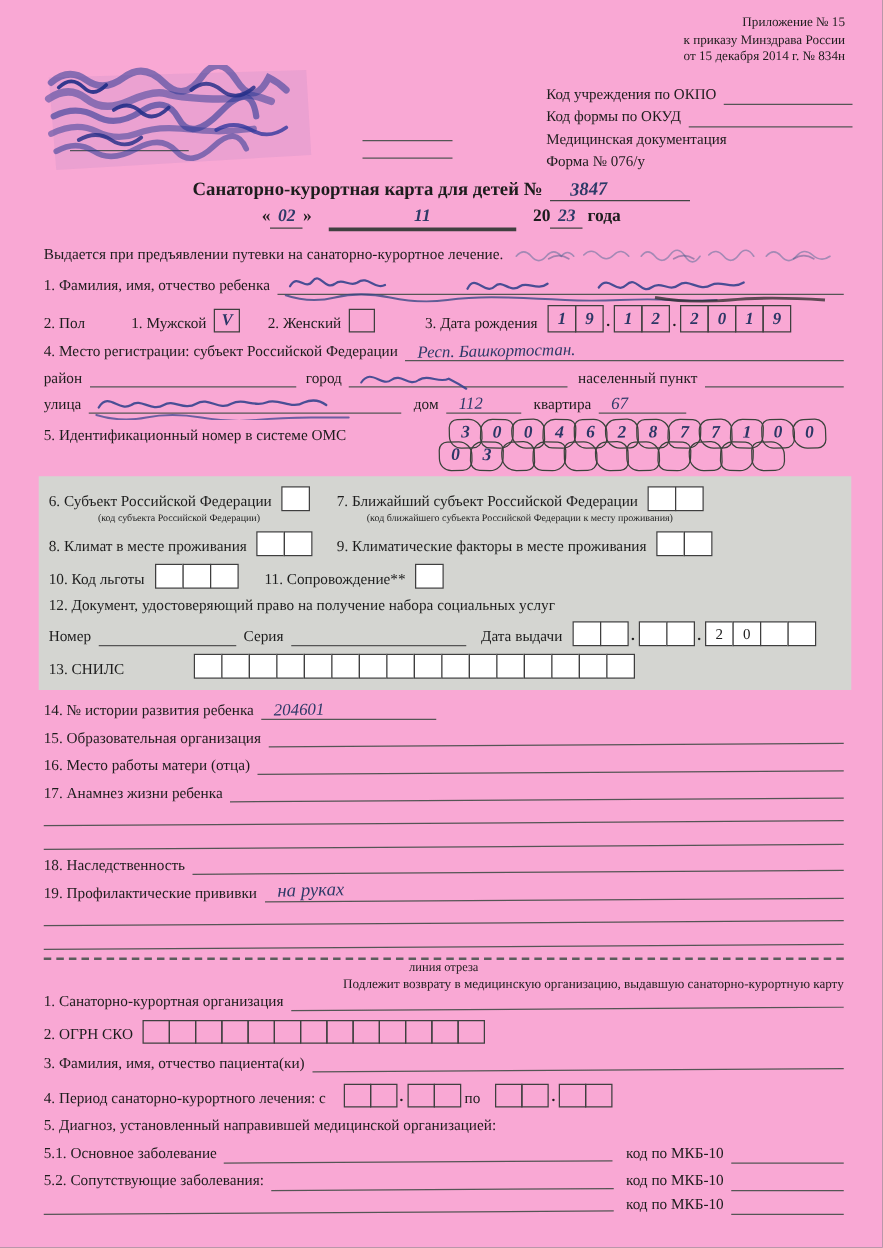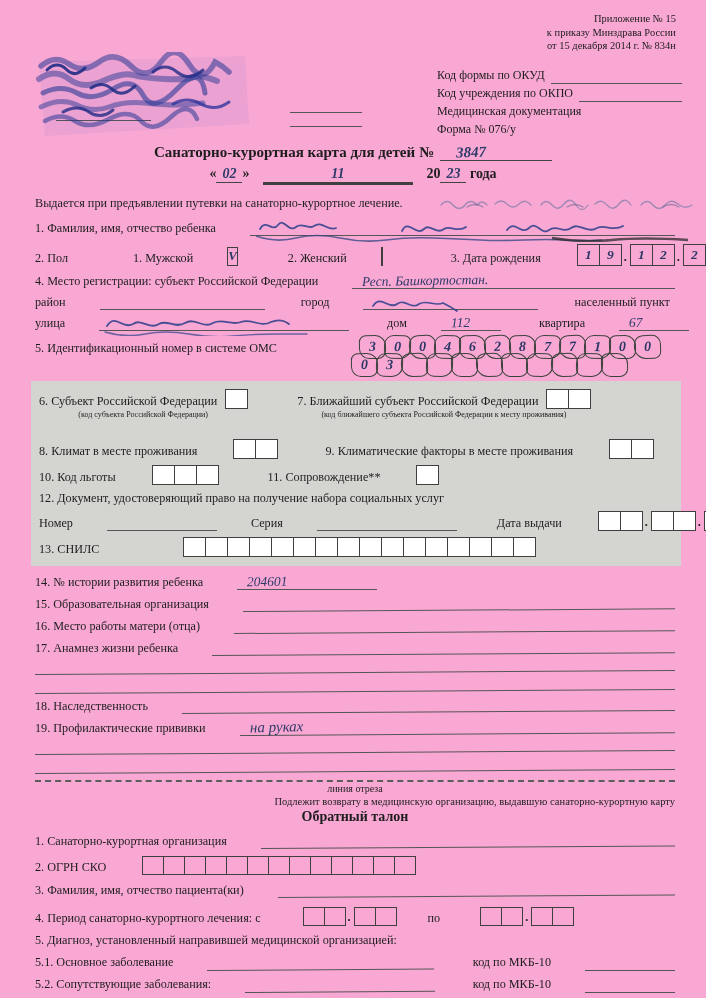--- a/index.html
+++ b/index.html
@@ -15,21 +15,21 @@
   .titleblock{position:absolute;top:144px;left:0;width:706px;text-align:center;z-index:3;}
   .t1{font-size:15px;font-weight:bold;}
   .numline{display:inline-block;width:112px;border-bottom:1px solid #444;position:relative;height:16px;vertical-align:bottom;margin-left:6px;}
   .hwnum{position:absolute;left:16px;bottom:-1px;font-style:italic;color:#2e3a68;font-size:15px;transform:rotate(-2deg);white-space:nowrap;}
   .dateline{font-size:14px;font-weight:bold;margin-top:5px;}
   .dl-day{display:inline-block;width:26px;border-bottom:1px solid #444;font-style:italic;color:#2e3a68;font-weight:600;}
   .dl-month{display:inline-block;width:150px;border-bottom:3px solid #404040;font-style:italic;color:#2e3a68;font-weight:600;margin:0 10px;}
   .dl-year{display:inline-block;width:26px;border-bottom:1px solid #444;font-style:italic;color:#2e3a68;font-weight:600;}
   
   .flow{position:absolute;top:195px;left:35px;width:640px;font-size:12.2px;z-index:3;}
-  .row{display:flex;align-items:flex-end;margin-bottom:6px;line-height:1.25;gap:28px;}
+  .row{display:flex;align-items:flex-end;margin-bottom:6px;line-height:1.25;}
   .lab{white-space:nowrap;}
   .fl{flex:1;border-bottom:1px solid #555;min-height:15px;position:relative;margin-left:6px;}
   .fl.gap-r{margin-right:6px;}
   .sp{flex:1;}
   .f56{flex:0 0 56px;} .f60{flex:0 0 60px;} .f70{flex:0 0 70px;} .f110{flex:0 0 110px;}
   .f140{flex:0 0 140px;} .f165{flex:0 0 165px;} .f175{flex:0 0 175px;} .f250{flex:0 0 250px;}
   .tilt{transform:rotate(-0.35deg);transform-origin:left bottom;}
   .hw{position:absolute;left:10px;bottom:-2px;font-style:italic;color:#2e3a68;font-size:13.5px;white-space:nowrap;transform:rotate(-1deg);}
   .liner{border-bottom:1px solid #555;height:15px;margin-bottom:3px;}
   
@@ -97,25 +97,25 @@
         <path d="M58,36 q12,-8 22,2 q10,8 22,-4" stroke-width="3" stroke="#1f2c86" opacity="0.85"></path>
         <path d="M30,60 q14,-8 26,0 q12,8 24,-2" stroke-width="3" stroke="#1f2c86" opacity="0.8"></path>
         <path d="M120,20 q12,-10 24,0 t26,-2" stroke-width="3" stroke="#1f2c86" opacity="0.8"></path>
         <path d="M140,52 q14,-8 28,0 t28,-2" stroke-width="3" stroke="#25329a" opacity="0.75"></path>
       </g>
     </svg>
   </div>
 
   <div class="codes">
     <div class="crow">
+        <span class="lab">Код учреждения по ОКПО</span>
+        <span class="cfl"></span>
+      </div>
+    <div class="crow">
         <span class="lab">Код формы по ОКУД</span>
-        <span class="cfl"></span>
-      </div>
-    <div class="crow">
-        <span class="lab">Код учреждения по ОКПО</span>
         <span class="cfl"></span>
       </div>
     <div>Медицинская документация</div>
     <div>Форма № 076/у</div>
   </div>
 
   <div class="titleblock">
     <div class="t1"><span>Санаторно-курортная карта для детей №</span><span class="numline"><span class="hwnum">3847</span></span></div>
     <div class="dateline">
       <span>«</span><span class="dl-day">02</span><span>»</span>
@@ -251,21 +251,21 @@
             <span class="ocell"></span>
             <span class="ocell"></span>
             <span class="ocell"></span>
             <span class="ocell"></span>
             <span class="ocell"></span>
           </span>
       </span>
     </div>
 
     <div class="grey">
-      <div class="row" style="align-items:flex-end;margin-bottom:19px;">
+      <div class="row" style="align-items:flex-end;margin-bottom:5px;">
         <span class="grp">
           <span class="grp-top">
               <span class="lab">6. Субъект Российской Федерации</span>
               <span class="cells">
                 <span class="cell"></span>
               </span>
             </span>
           <span class="sub">(код субъекта Российской Федерации)</span>
         </span>
         <span class="grp" style="margin-left:22px;">
@@ -378,21 +378,20 @@
       <span class="fl tilt">
           <span class="hw" style="font-size:15px;">на руках</span>
         </span>
     </div>
     <div class="liner tilt"></div>
     <div class="liner tilt"></div>
 
     <div class="cut"></div>
     <div class="cutlab">линия отреза</div>
     <div class="retnote">Подлежит возврату в медицинскую организацию, выдавшую санаторно-курортную карту</div>
-    <div class="talontitle">Обратный талон</div>
 
     <div class="row" style="margin-bottom:7px;">
       <span class="lab">1. Санаторно-курортная организация</span>
       <span class="fl tilt"></span>
     </div>
     <div class="row" style="margin-bottom:7px;">
       <span class="lab">2. ОГРН СКО</span>
       <span class="cells plain">
           <span class="cell"></span>
           <span class="cell"></span>

